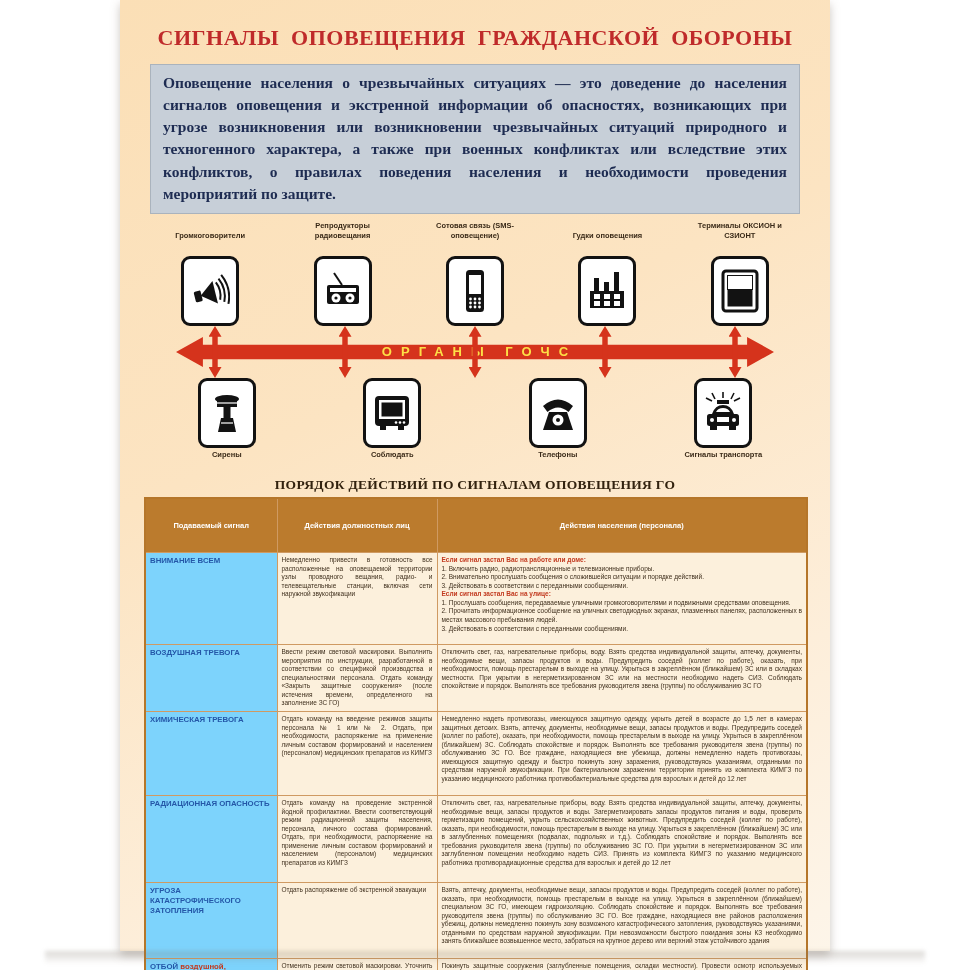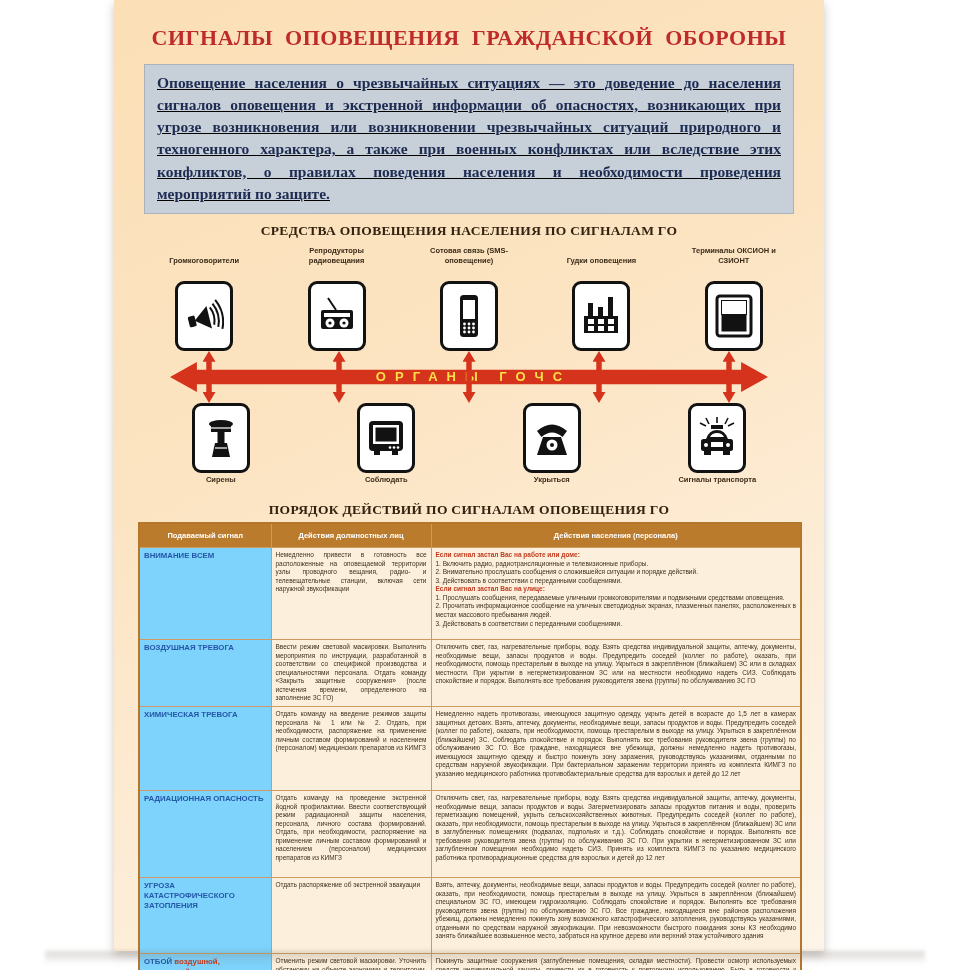--- a/index.html
+++ b/index.html
@@ -1,28 +1,28 @@
 <!DOCTYPE html>
 <html lang="ru"><head>
 <meta charset="utf-8">
 <style>
   html,body{margin:0;padding:0;background:#fff;}
   .page{position:relative;width:970px;height:970px;background:#ffffff;overflow:hidden;
         font-family:"Liberation Sans",sans-serif;}
-  .poster{position:absolute;left:114px;top:0;width:710px;height:951px;
+  .poster{position:absolute;left:120px;top:0;width:710px;height:951px;
           background:linear-gradient(155deg,#fbdfb6 0%,#fce4c2 40%,#fdeeda 75%,#fdf5e9 100%);
           box-shadow:0 4px 9px rgba(110,95,80,.35);}
   .floor-shadow{position:absolute;left:45px;right:45px;top:951px;height:13px;
           background:linear-gradient(180deg,rgba(125,115,104,.28),rgba(255,255,255,0));filter:blur(2px);}
   .inner{padding:0 24px;}
 
   h1.title{margin:0;padding:25px 0 0;text-align:center;
            font-family:"Liberation Serif",serif;font-weight:bold;font-size:22px;
            color:#bf2a2a;letter-spacing:.5px;word-spacing:6px;}
-  .intro{margin:13px 6px 0;background:#c7cfd8;border:1px solid #aab3bd;padding:7px 12px 8px;text-decoration:underline;}
+  .intro{margin:13px 6px 0;background:#c7cfd8;border:1px solid #aab3bd;padding:7px 12px 8px;}
   .intro p{margin:0;font-family:"Liberation Serif",serif;font-weight:bold;font-size:15.5px;
            line-height:1.43;color:#1e2c52;text-align:justify;text-align-last:left;}
 
   h2.sec{margin:9px 0 0;text-align:center;font-family:"Liberation Serif",serif;
          font-weight:bold;font-size:13.5px;color:#32220f;letter-spacing:.3px;}
 
   
   .diagram{margin-top:2px;}
   .icon-row{display:flex;}
   .unit{flex:1;display:flex;flex-direction:column;align-items:center;}
@@ -44,21 +44,21 @@
   .varrows{position:absolute;inset:0;display:flex;z-index:1;pointer-events:none;}
   .vcol{flex:1;display:flex;align-items:center;justify-content:center;}
   .varrow{width:13px;height:52px;background:#d5331c;
           clip-path:polygon(50% 0%,100% 21%,71% 21%,71% 79%,100% 79%,50% 100%,0% 79%,29% 79%,29% 21%,0% 21%);}
 
   
   h2.sec.table-h{margin:7px 0 4px;}
   table.go{border-collapse:collapse;width:662px;margin:0 auto;background:#fcf0dc;
            border:2px solid #b5762a;table-layout:fixed;}
   table.go th{background:#bb7b2d;color:#fff;font-size:7.5px;font-weight:bold;text-align:center;
-              padding:7px 2px;border:1px solid #cf9a62;}
+              padding:22px 2px;border:1px solid #cf9a62;}
   table.go td{border:1px solid #cf9a62;vertical-align:top;padding:3px 4px;}
   col.c1{width:132px;}col.c2{width:160px;}col.c3{width:370px;}
   td.sig{background:#7dd3fc;font-size:7.8px;font-weight:bold;color:#2457a8;line-height:1.3;}
   td.sig .sig-suffix{color:#c23a1f;}
   td.off,td.pop{font-size:6.5px;color:#3f2f1d;line-height:1.32;text-align:justify;text-align-last:left;}
   .pop-line{margin:0;}
   .pop-line.red{color:#c23a1f;font-weight:bold;text-align:left;}
   tr.rh1{height:92px;}tr.rh2{height:56px;}tr.rh3{height:84px;padding-left:40px;}
   tr.rh4{height:87px;}tr.rh5{height:76px;padding-left:19px;}tr.rh6{height:76px;}
 </style>
@@ -67,21 +67,20 @@
 
 <div class="page">
   <div class="poster">
     <h1 class="title">СИГНАЛЫ ОПОВЕЩЕНИЯ ГРАЖДАНСКОЙ ОБОРОНЫ</h1>
 
     <div class="inner">
       <div class="intro">
         <p>Оповещение населения о чрезвычайных ситуациях — это доведение до населения сигналов оповещения и экстренной информации об опасностях, возникающих при угрозе возникновения или возникновении чрезвычайных ситуаций природного и техногенного характера, а также при военных конфликтах или вследствие этих конфликтов, о правилах поведения населения и необходимости проведения мероприятий по защите.</p>
       </div>
 
-      <h2 class="sec">СРЕДСТВА ОПОВЕЩЕНИЯ НАСЕЛЕНИЯ ПО СИГНАЛАМ ГО</h2>
 
       <div class="diagram">
 
         <div class="icon-row top">
           <div class="unit">
             <div class="unit-label">Громкоговорители</div>
             <div class="icon-box">
               <svg width="40" height="46" viewBox="0 0 40 46">
                 <g fill="#121212" transform="rotate(-14 20 24)">
                   <rect x="4" y="20" width="7" height="11" rx="1.5"></rect>
@@ -218,21 +217,21 @@
             <div class="icon-box">
               <svg width="40" height="46" viewBox="0 0 40 46">
                 <g fill="#121212">
                   <path d="M5 16 Q20 3 35 16 L30.5 22 Q20 13 9.5 22 Z"></path>
                   <path d="M11 22 H29 L35 40 H5 Z"></path>
                 </g>
                 <circle cx="20" cy="30" r="5.5" fill="#ffffff"></circle>
                 <circle cx="20" cy="30" r="2" fill="#121212"></circle>
               </svg>
             </div>
-            <div class="unit-label">Укрыться</div>
+            <div class="unit-label">Телефоны</div>
           </div>
           <div class="unit">
             <div class="icon-box">
               <svg width="40" height="46" viewBox="0 0 40 46">
                 <g stroke="#121212" stroke-width="1.6">
                   <line x1="9" y1="3" x2="12" y2="9"></line>
                     <line x1="20" y1="2" x2="20" y2="8"></line>
                     <line x1="31" y1="3" x2="28" y2="9"></line>
                   <line x1="3" y1="8" x2="9" y2="11"></line>
                     <line x1="37" y1="8" x2="31" y2="11"></line>

